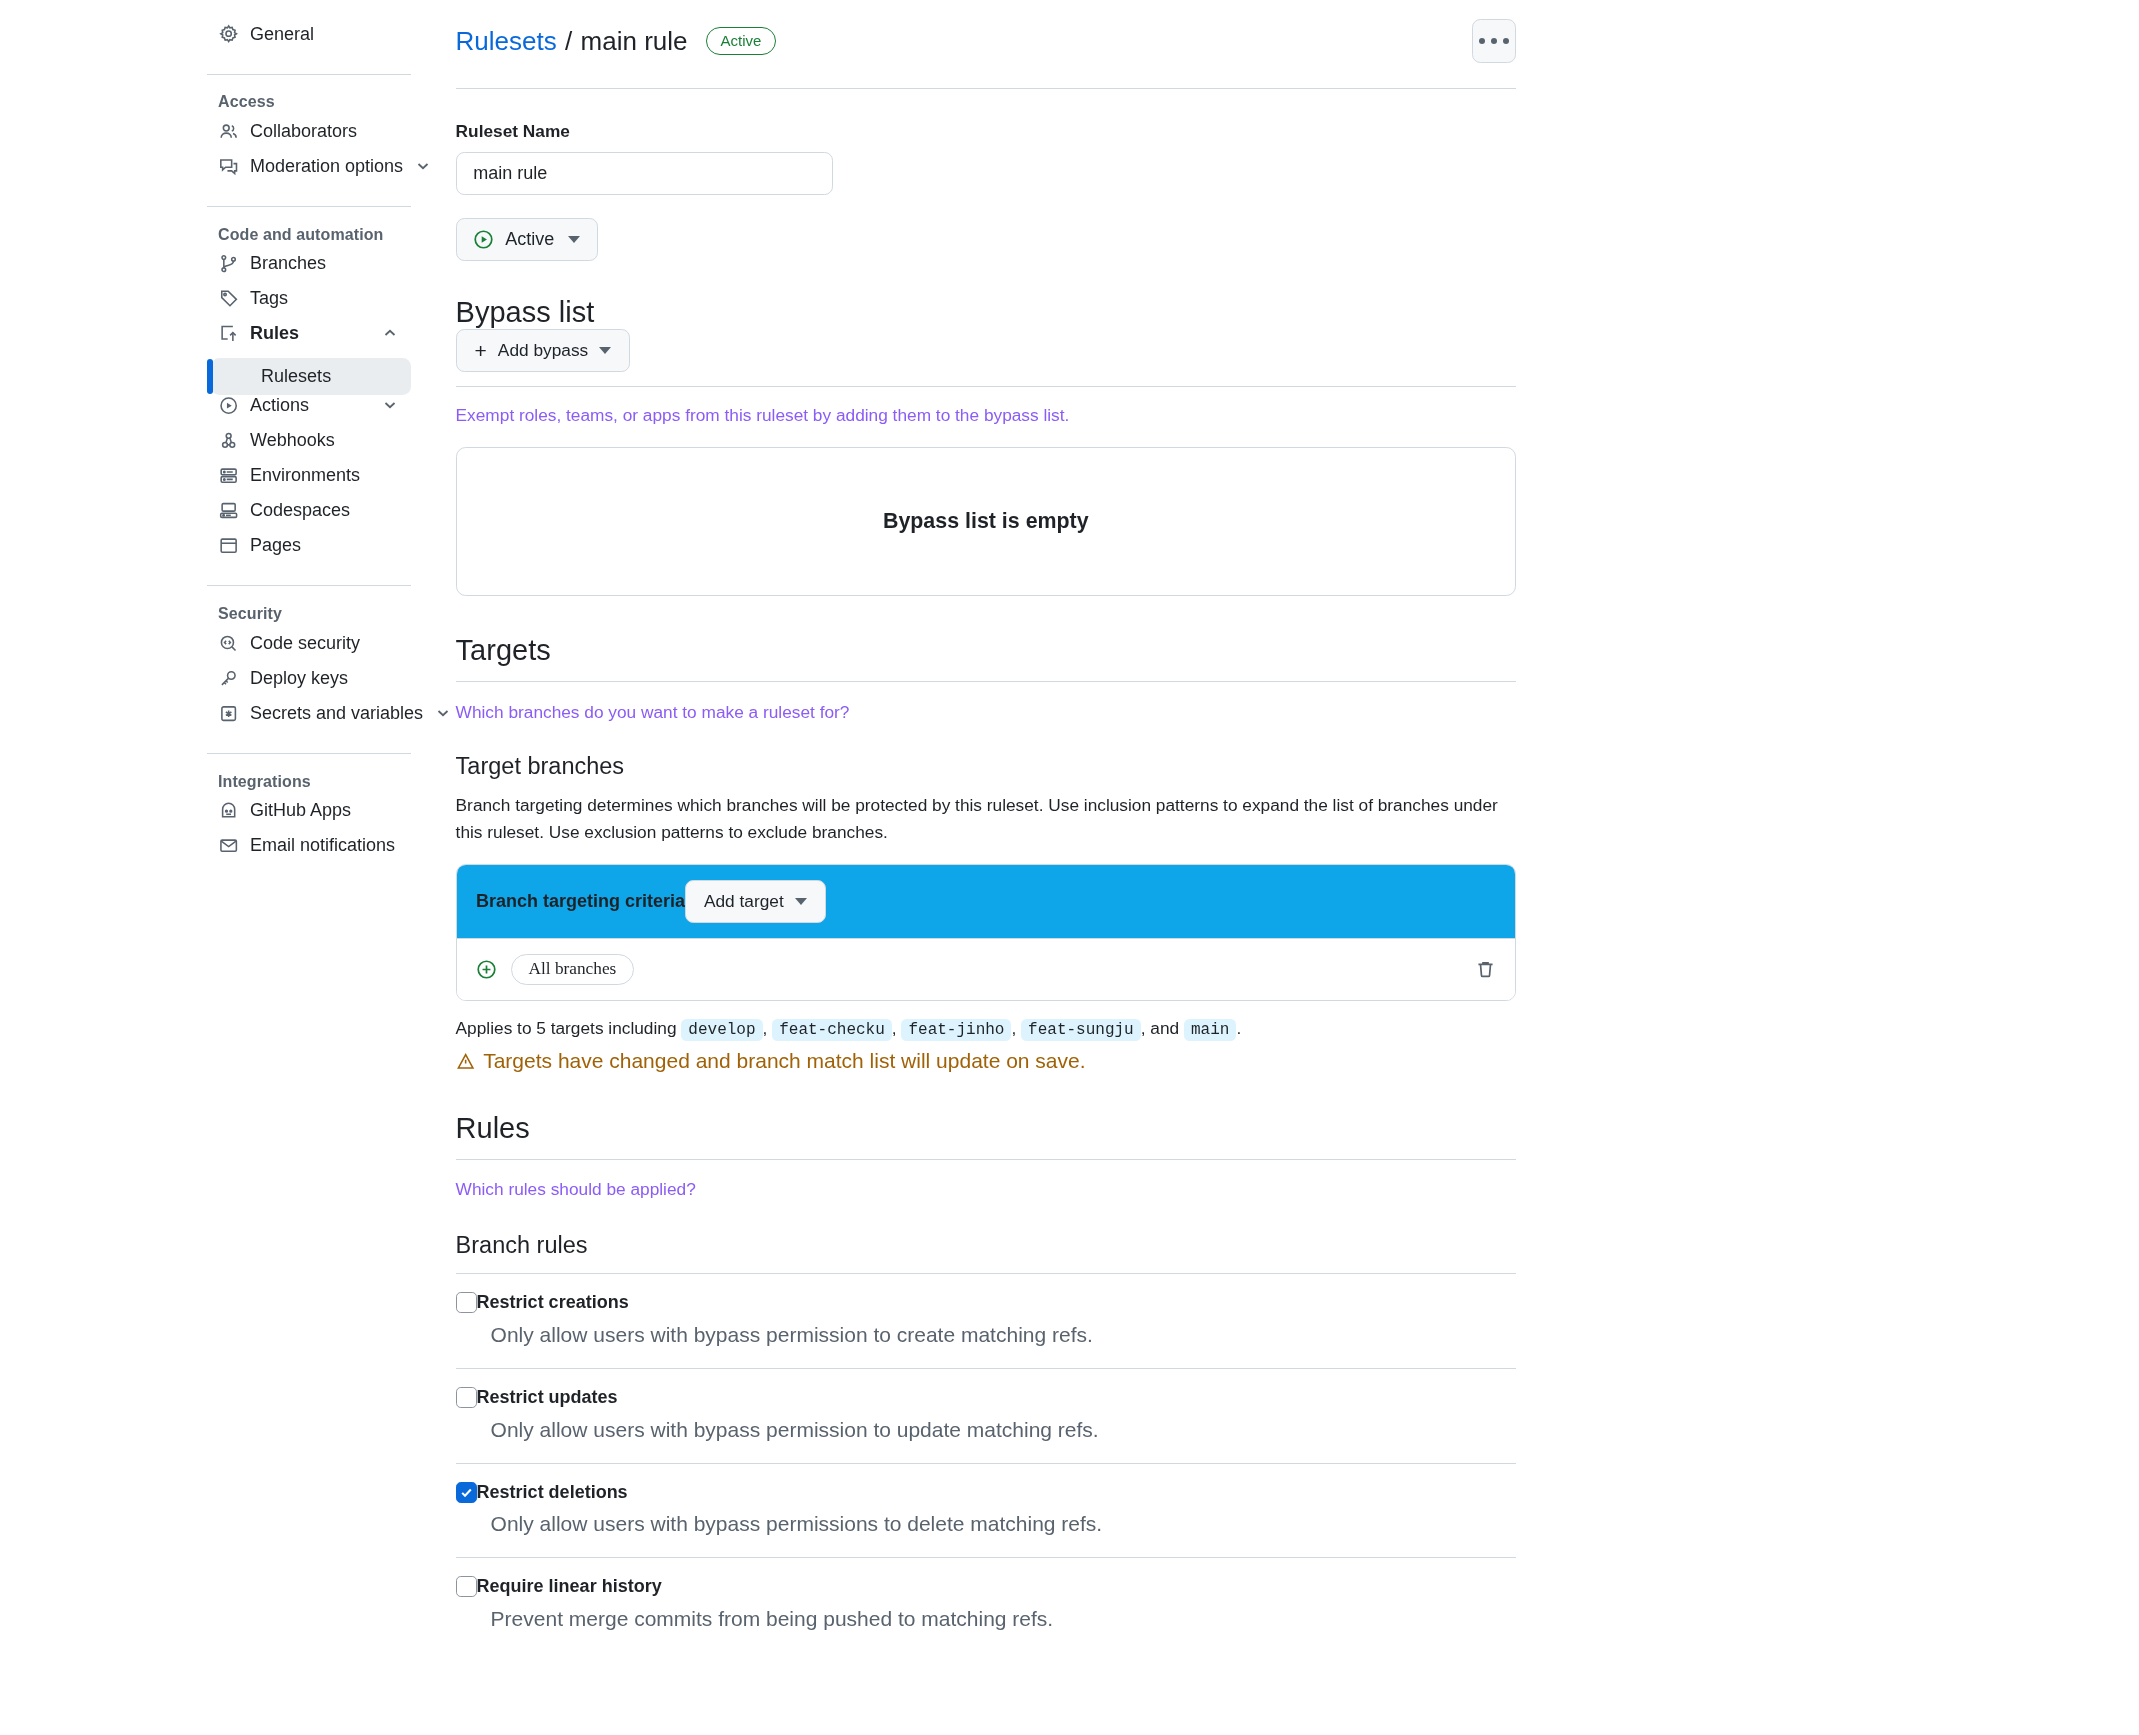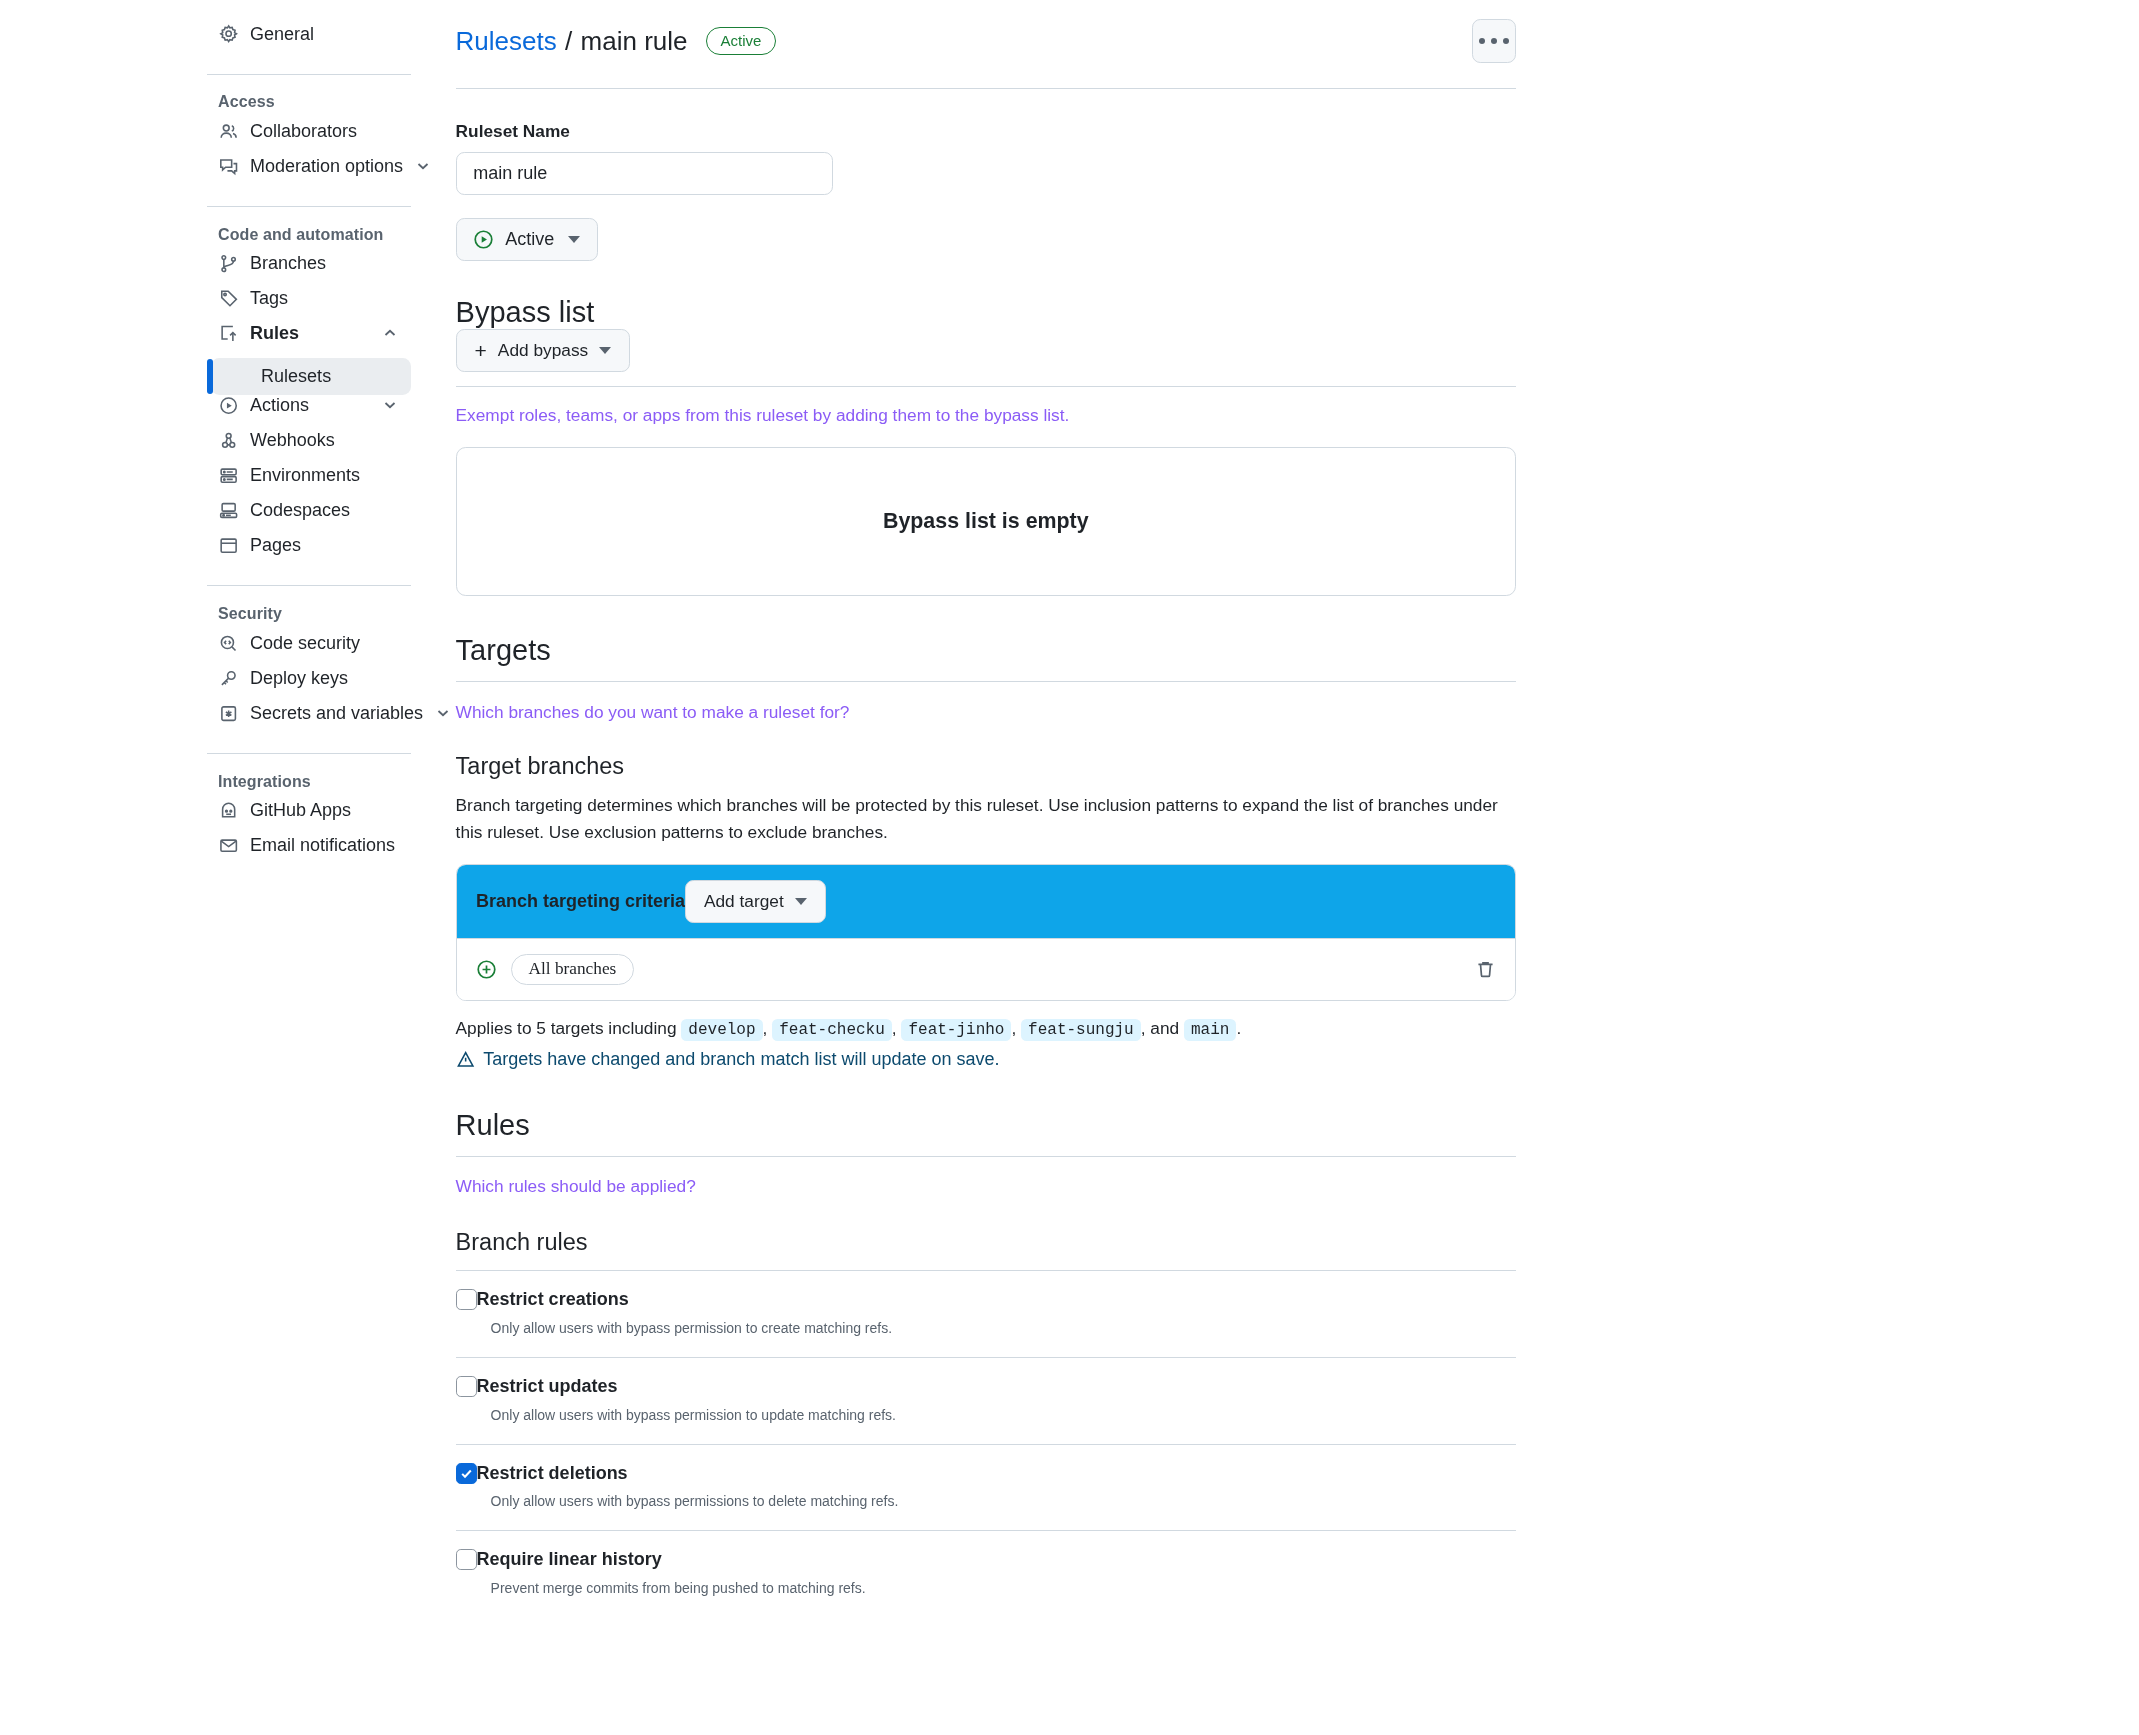--- a/index.html
+++ b/index.html
@@ -173,35 +173,35 @@
     padding: 4.1px 16.6px 5.5px 16.6px; font-size: 17.3px; color: #1f2328; font-family: Liberation Serif, serif;
   }
   .trash { color: #59636e; cursor: pointer; display: flex; }
 
   .applies { font-size: 17.3px; color: #1f2328; line-height: 1.6; }
   .code-chip {
     font-family: "Liberation Mono", monospace;
     background: #ddf4ff; color: #1f2328;
     border-radius: 5.5px; padding: 2.1px 7px; font-size: 16px;
   }
-  .warn { display: flex; align-items: center; gap: 8.3px; color: #0c4a6e; font-size: 18px; margin-top: 5.5px; }
+  .warn { display: flex; align-items: center; gap: 8.3px; color: #a16207; font-size: 21px; margin-top: 5.5px; }
   .warn svg { flex: 0 0 auto; }
 
   .rule-row { padding: 18px 0 21px 0; border-bottom: 0.7px solid #d1d9e0; }
   .rule-top { display: flex; align-items: center; }
   .cbx {
     width: 21px; height: 21px; flex: 0 0 21px;
     border: 0.7px solid #8c959f; border-radius: 4.8px; background: #fff;
     display: flex; align-items: center; justify-content: center; cursor: pointer;
   }
   .cbx.on { background: #0969da; border-color: #0969da; }
   .cbx.on svg { display: block; }
   .cbx svg { display: none; }
   .rule-name { font-size: 18px; font-weight: 700; }
-  .rule-desc { font-size: 14px; color: #59636e; margin: 9.7px 0 0 35px; }
+  .rule-desc { font-size: 21px; color: #59636e; margin: 9.7px 0 0 35px; }
 </style>
 </head>
 <body>
 
 <div class="page">
 
   <nav class="sidebar">
     <div class="nav-group">
       <div class="nav-item">
         <span class="ico">

